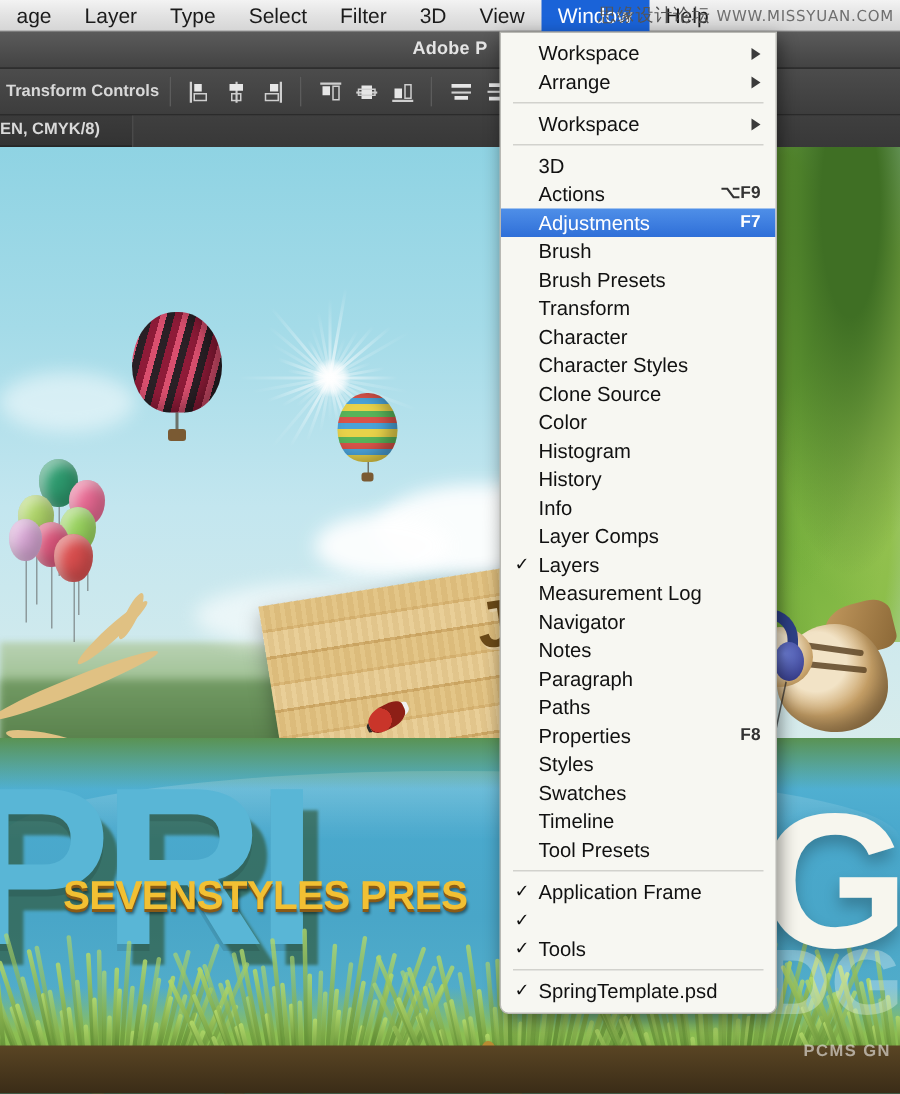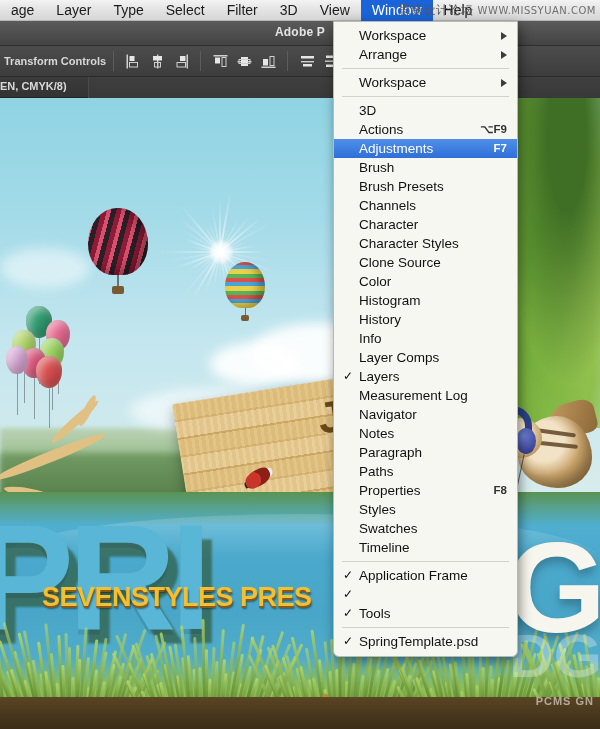--- a/index.html
+++ b/index.html
@@ -796,21 +796,21 @@
           <span class="lbl">Adjustments</span>
           <span class="sc">F7</span>
         </div>
         <div class="dd-item">
           <span class="lbl">Brush</span>
         </div>
         <div class="dd-item">
           <span class="lbl">Brush Presets</span>
         </div>
         <div class="dd-item">
-          <span class="lbl">Channels</span>
+          <span class="lbl">Transform</span>
         </div>
         <div class="dd-item">
           <span class="lbl">Character</span>
         </div>
         <div class="dd-item">
           <span class="lbl">Character Styles</span>
         </div>
         <div class="dd-item">
           <span class="lbl">Clone Source</span>
         </div>
@@ -854,20 +854,23 @@
         </div>
         <div class="dd-item">
           <span class="lbl">Styles</span>
         </div>
         <div class="dd-item">
           <span class="lbl">Swatches</span>
         </div>
         <div class="dd-item">
           <span class="lbl">Timeline</span>
         </div>
+        <div class="dd-item">
+          <span class="lbl">Tool Presets</span>
+        </div>
         <div class="dd-sep"></div>
         <div class="dd-item">
           <span class="chk">✓</span>
           <span class="lbl">Application Frame</span>
         </div>
         <div class="dd-item">
           <span class="chk">✓</span>
         </div>
         <div class="dd-item">
           <span class="chk">✓</span>

